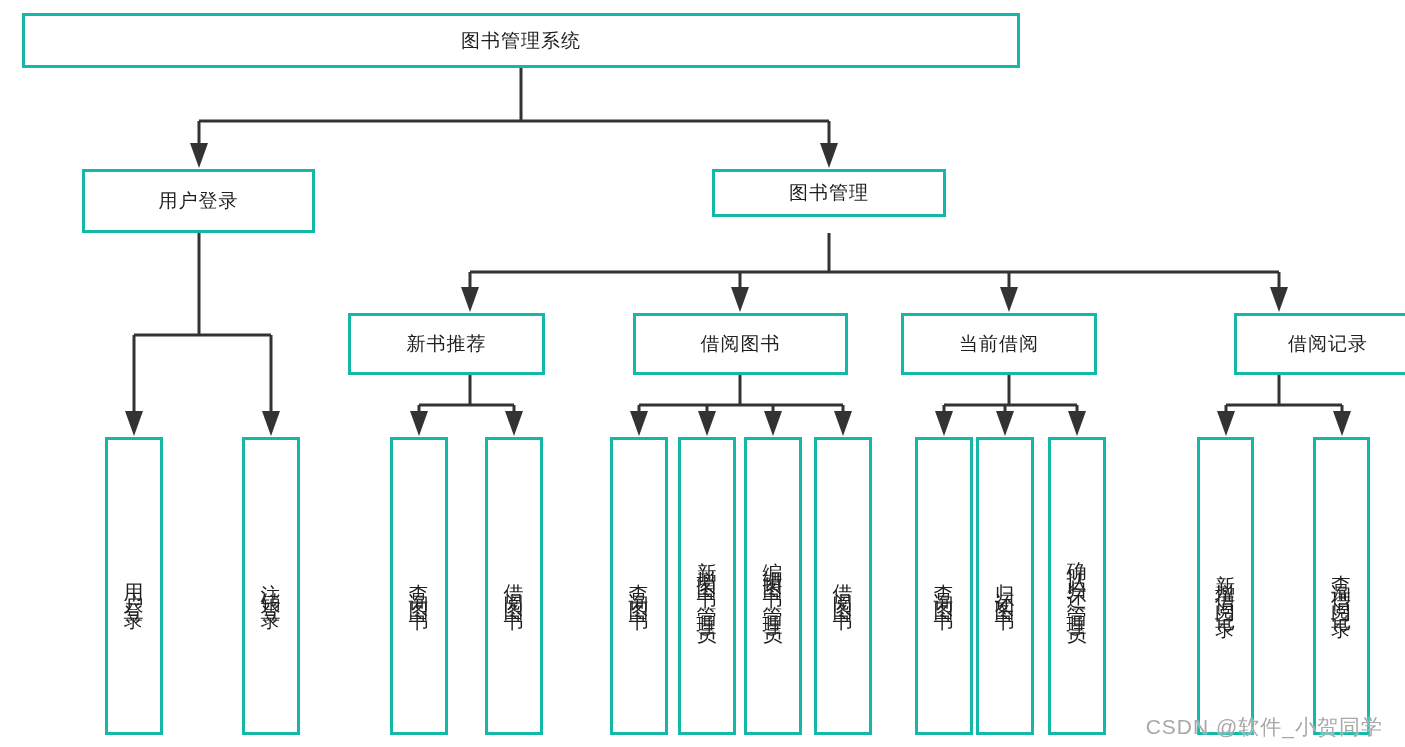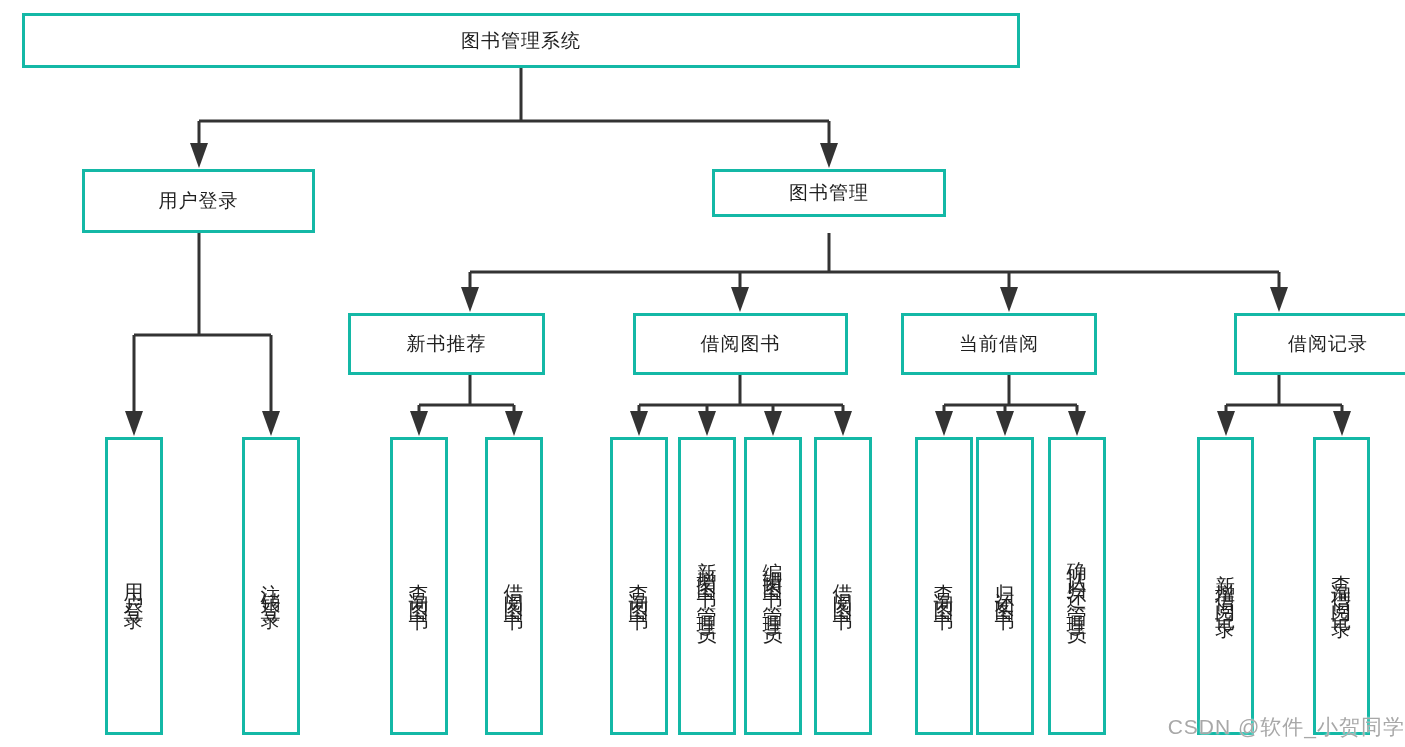--- a/index.html
+++ b/index.html
@@ -41,21 +41,21 @@
   .vbox .lbl {
     writing-mode: vertical-rl;
     text-orientation: mixed;
     font-size: 20px;
     letter-spacing: 9px;
     line-height: 1;
     white-space: nowrap;
   }
   .watermark {
     position: absolute;
-    right: 0;
+    right: 22px;
     bottom: 6px;
     font-size: 21px;
     color: #a8a8a8;
     letter-spacing: 1px;
     text-shadow: 0 0 2px #ffffff;
     z-index: 5;
     white-space: nowrap;
   }
 </style>
 </head>

